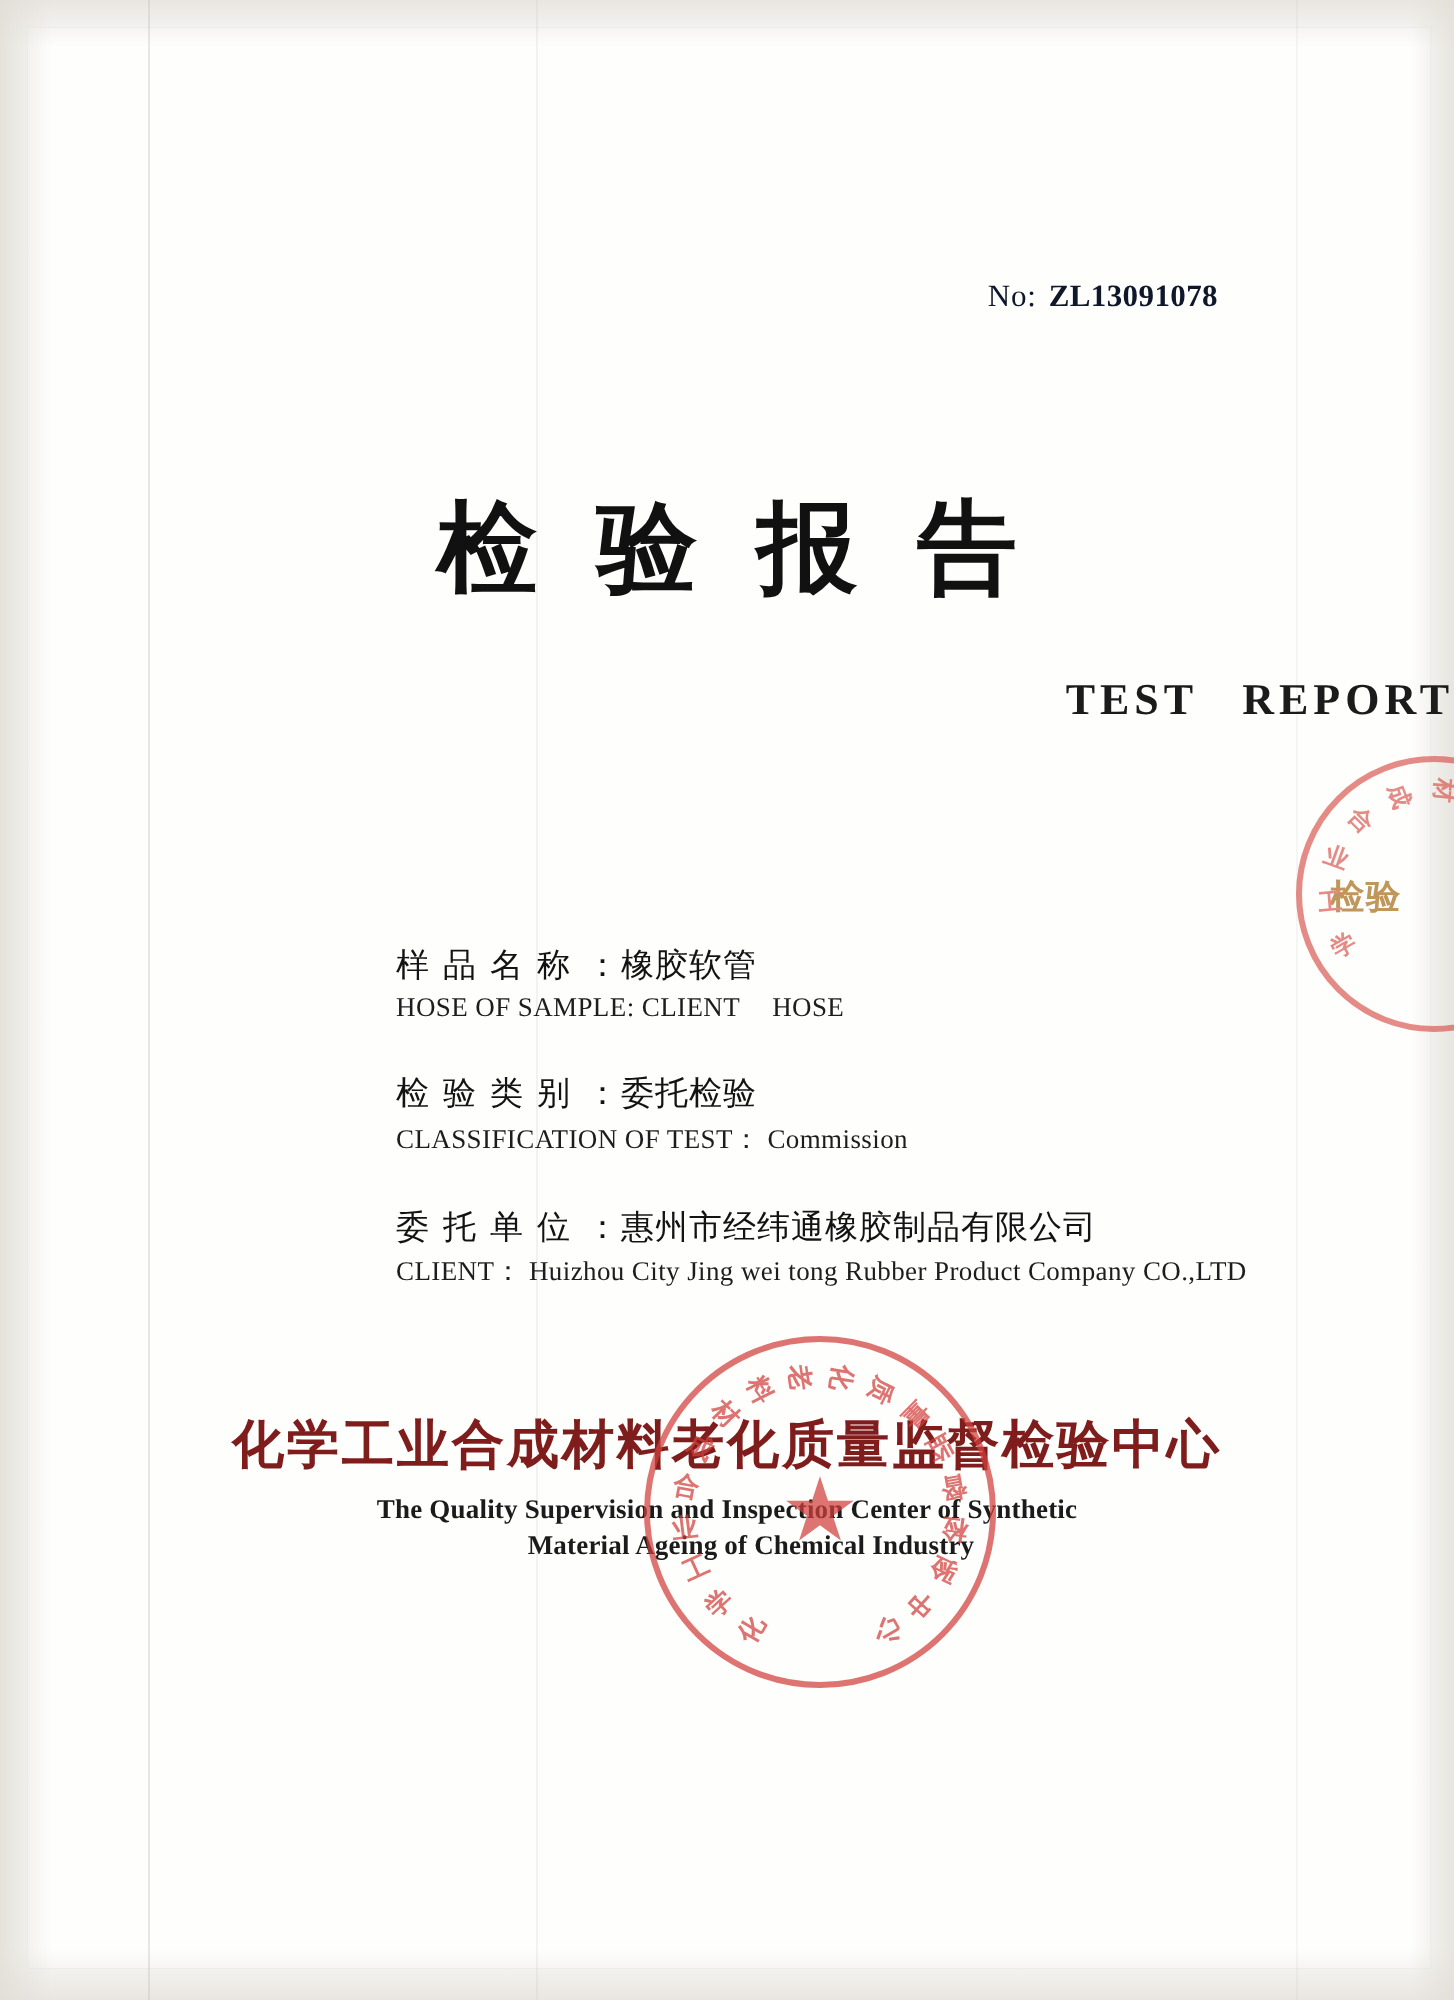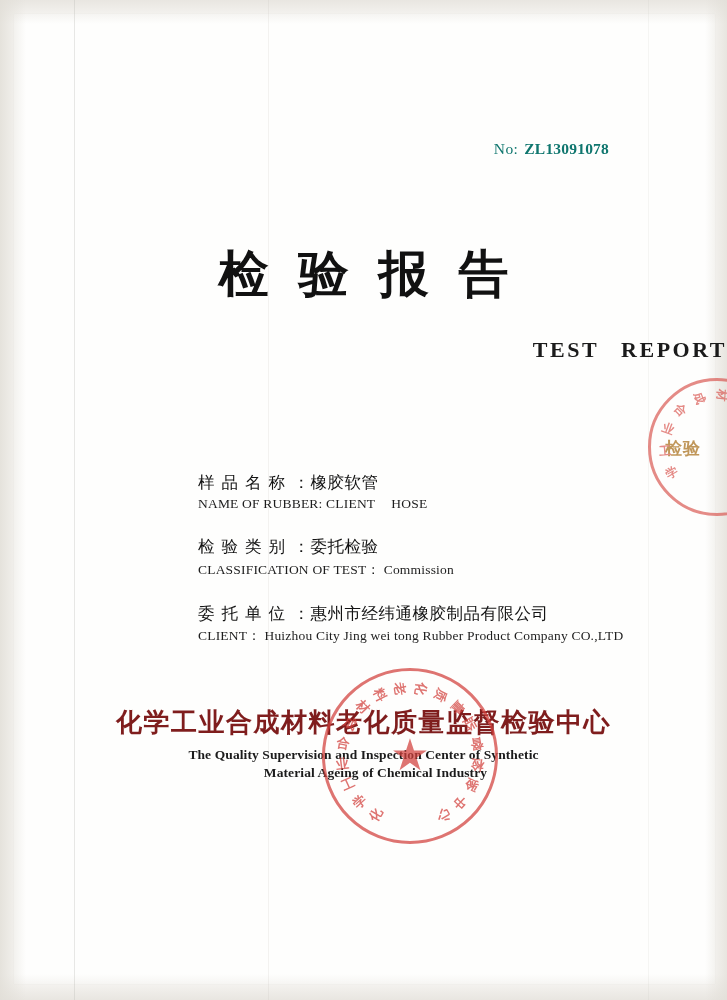--- a/index.html
+++ b/index.html
@@ -42,21 +42,21 @@
     width: 1px;
     background: rgba(190,188,182,0.35);
   }
 
   .doc-number {
     position: absolute;
     top: 140px;
     right: 118px;
     font-size: 15.5px;
     letter-spacing: 0.4px;
-    color: #0f766e;
+    color: #0f172a;
     white-space: nowrap;
   }
   .doc-number .label { margin-right: 6px; }
   .doc-number .value { font-weight: bold; letter-spacing: 0.2px; }
 
   .title-cn {
     position: absolute;
     top: 248px;
     left: 0;
     right: 0;
@@ -227,21 +227,21 @@
     <span>TEST</span><span class="gap"></span><span>REPORT</span>
   </div>
 
   <div class="fields">
 
     <div class="field-row">
       <div class="field-cn">
         <span class="lbl">样品名称</span><span class="sep">：</span><span class="val">橡胶软管</span>
       </div>
       <div class="field-en">
-        <span>NAME OF RUBBER:</span>
+        <span>HOSE OF SAMPLE:</span>
         <span>CLIENT</span><span class="gap2"></span><span>HOSE</span>
       </div>
     </div>
 
     <div class="field-row">
       <div class="field-cn">
         <span class="lbl">检验类别</span><span class="sep">：</span><span class="val">委托检验</span>
       </div>
       <div class="field-en">
         <span>CLASSIFICATION OF TEST：</span>

